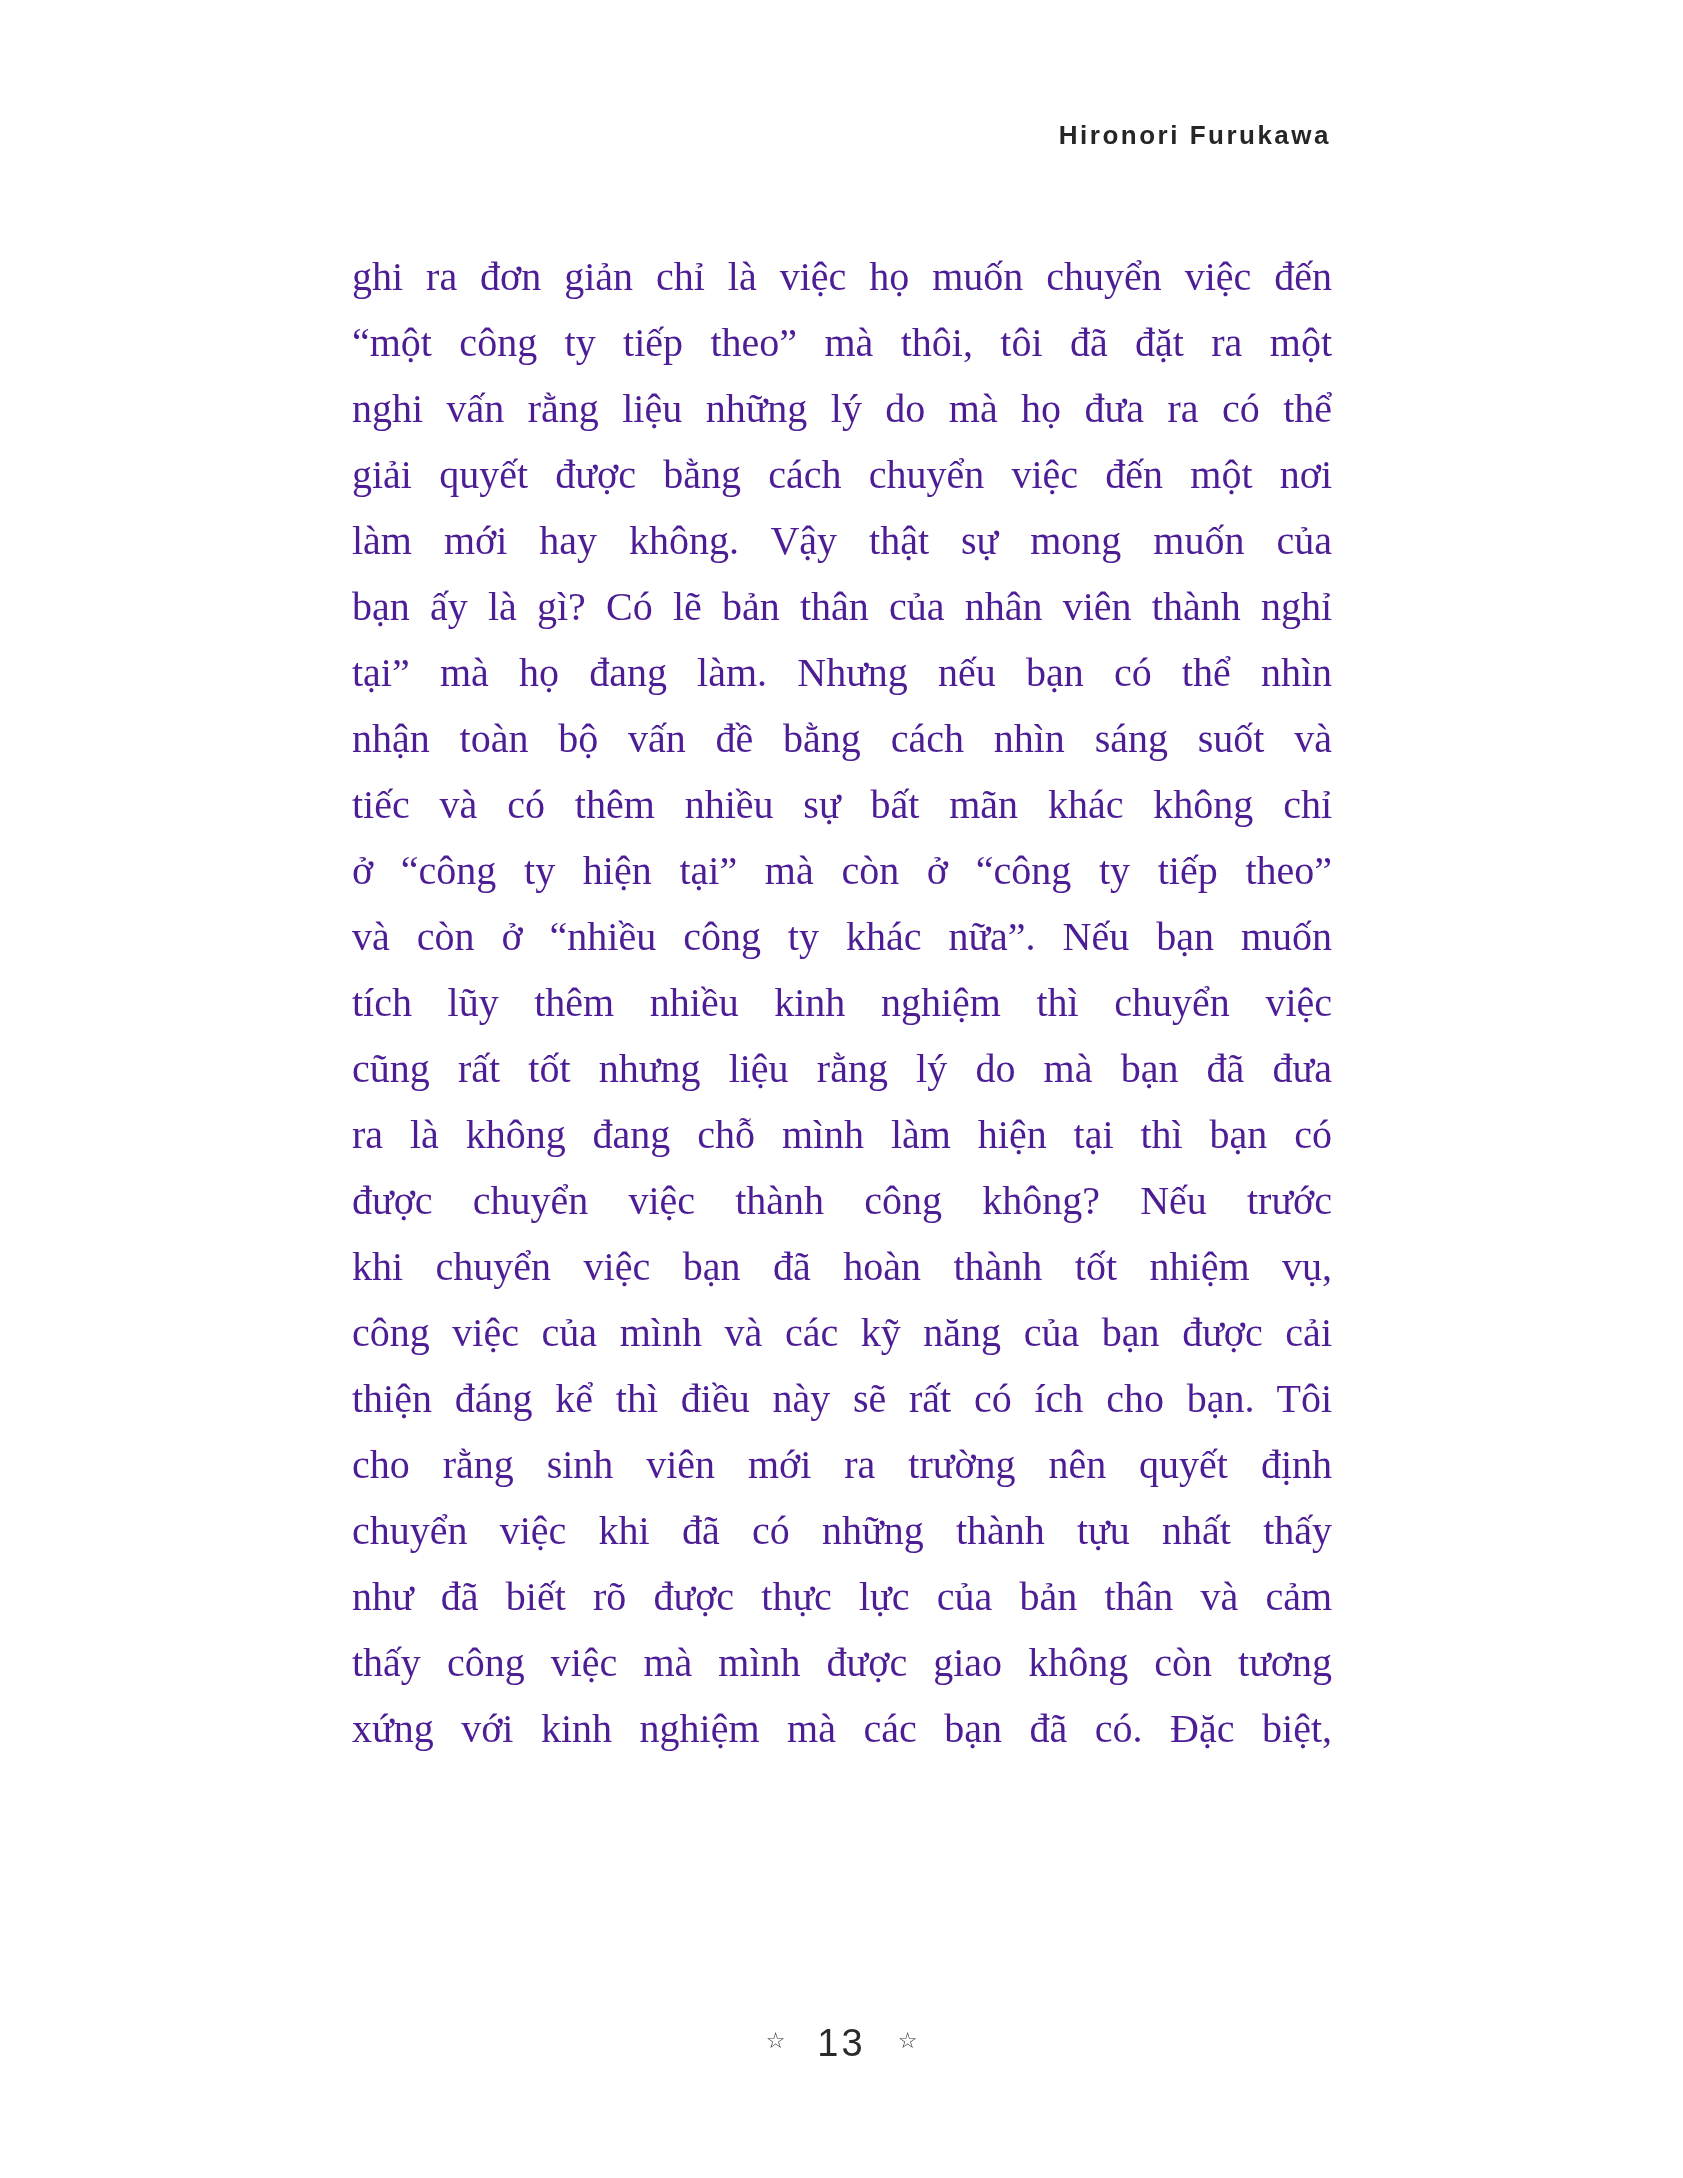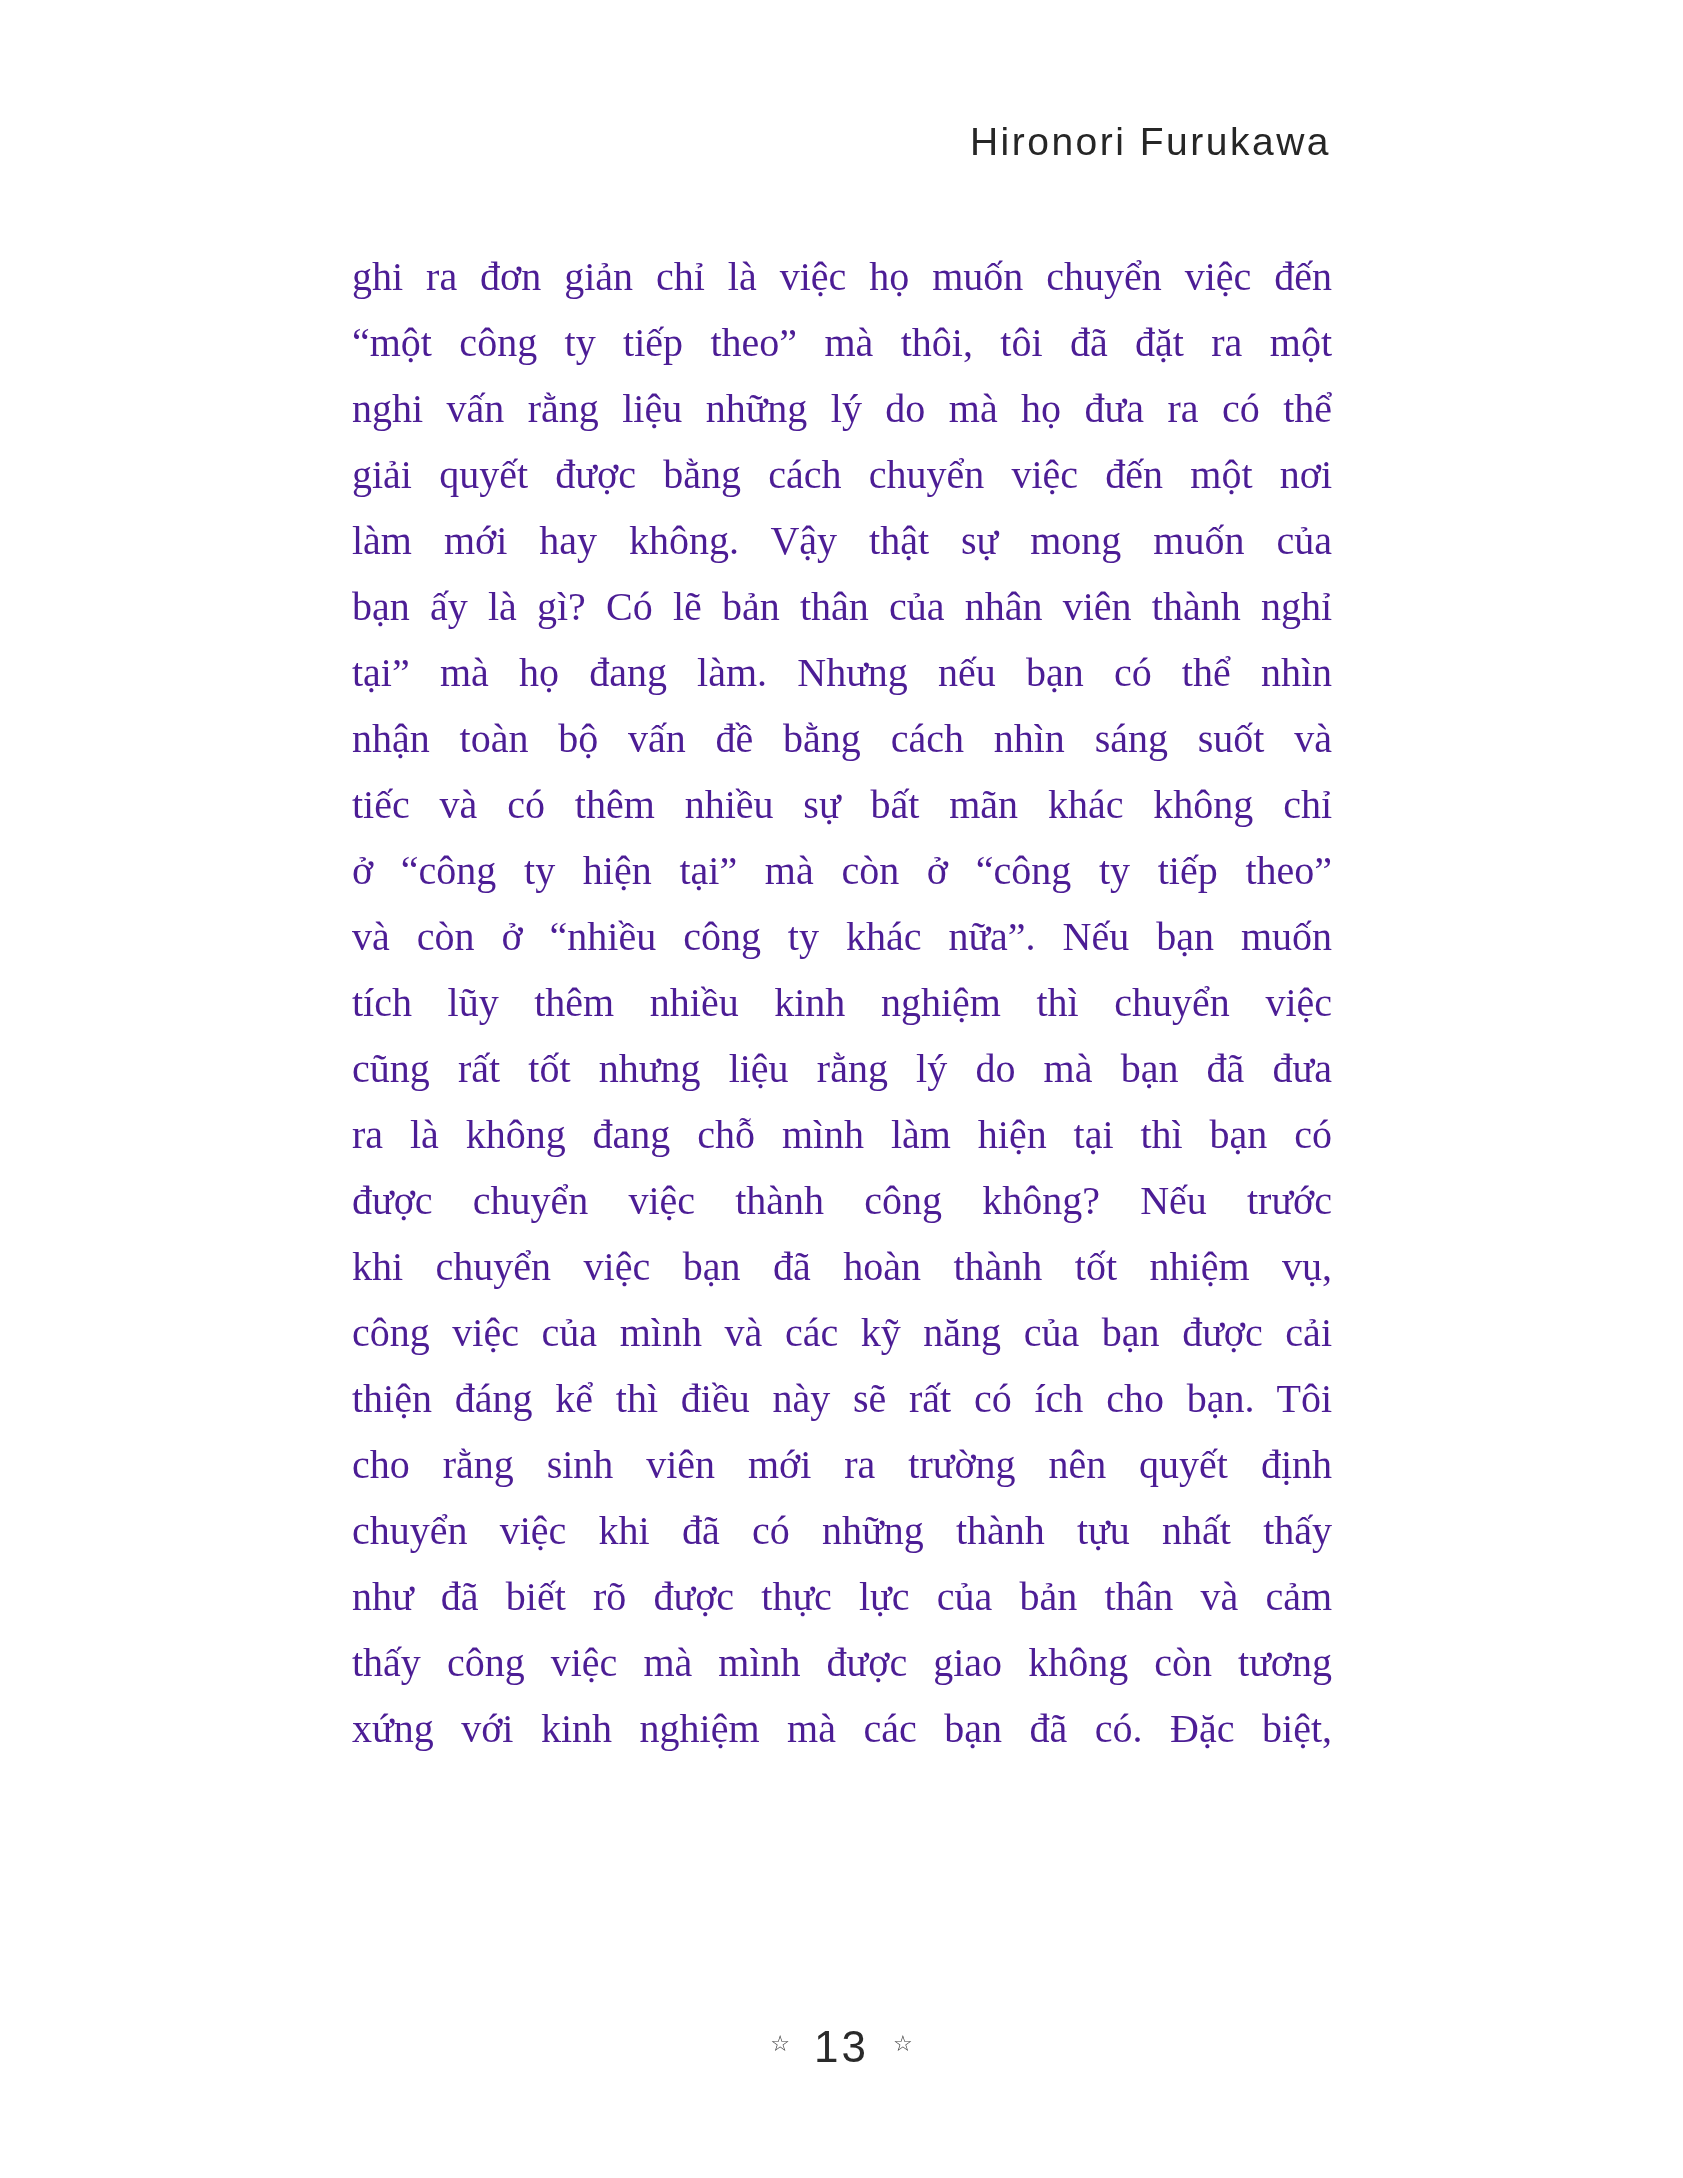--- a/index.html
+++ b/index.html
@@ -10,22 +10,22 @@
     background: #ffffff;
     color: #1d1d1d;
     font-family: "Liberation Serif", "DejaVu Serif", serif;
     overflow: hidden;
   }
   .running-head {
     position: absolute;
     top: 120px;
     right: 352px;
     font-family: "Liberation Sans", "DejaVu Sans", sans-serif;
-    font-size: 39px;
-    font-weight: normal;
+    font-size: 26px;
+    font-weight: bold;
     letter-spacing: 2.5px;
     color: #262626;
     white-space: nowrap;
   }
   .body-block {
     position: absolute;
     left: 352px;
     top: 244px;
     width: 980px;
   }
@@ -40,24 +40,24 @@
   .footer {
     position: absolute;
     top: 2022px;
     left: 0;
     width: 1683px;
     text-align: center;
     white-space: nowrap;
   }
   .footer .page-num {
     font-family: "Liberation Sans", "DejaVu Sans", sans-serif;
-    font-size: 44px;
+    font-size: 38px;
     letter-spacing: 3px;
     color: #2a2a2a;
-    margin: 0 20px;
+    margin: 0 28px;
     vertical-align: middle;
   }
   .footer .star {
     font-size: 22px;
     color: #3a3a3a;
     vertical-align: middle;
     position: relative;
     top: -3px;
   }
 </style>

